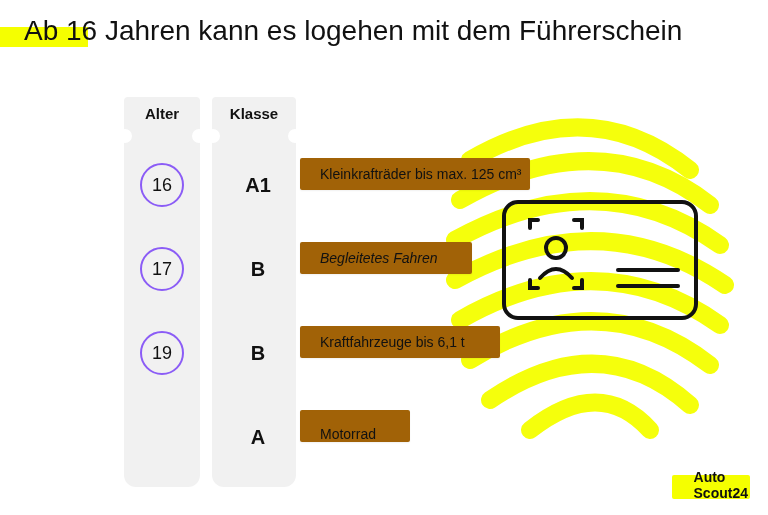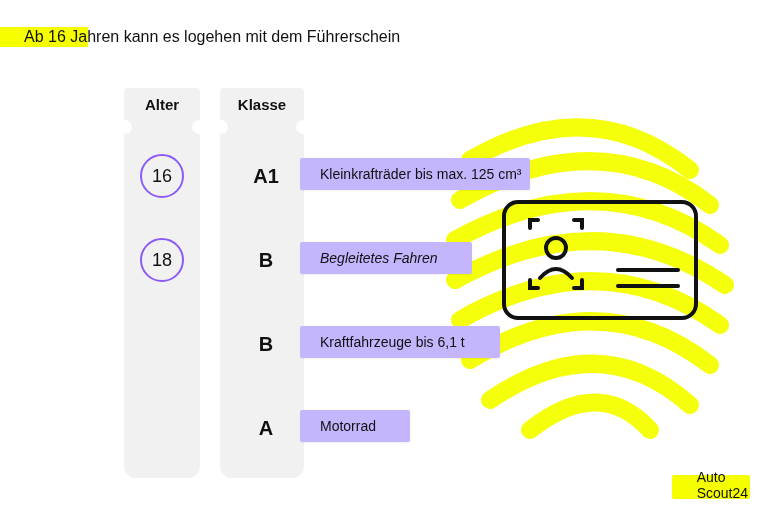--- a/index.html
+++ b/index.html
@@ -7,40 +7,40 @@
     width: 768px;
     height: 515px;
     background: #fff;
     font-family: -apple-system, BlinkMacSystemFont, "Segoe UI", Arial, sans-serif;
     color: #111;
     position: relative;
     overflow: hidden;
   }
   .title {
     position: absolute;
-    top: 28px;
+    top: 15px;
     left: 24px;
-    font-size: 16px;
+    font-size: 28px;
     font-weight: 400;
   }
   .title-hl {
     position: absolute;
     top: 27px;
     left: 0;
     width: 88px;
     height: 20px;
     background: #f5ff00;
     z-index: -1;
   }
   .columns {
     position: absolute;
-    top: 88px;
+    top: 97px;
     left: 124px;
     display: flex;
-    gap: 20px;
+    gap: 12px;
   }
   .col {
     background: #f1f1f1;
     border-radius: 4px 4px 12px 12px;
     position: relative;
     padding-top: 40px;
   }
   .col-age { width: 76px; height: 390px; }
   .col-class { width: 84px; height: 390px; }
   .col-header {
@@ -92,55 +92,55 @@
     display: flex;
     align-items: center;
     justify-content: center;
     font-size: 20px;
     font-weight: 700;
     padding-left: 8px;
   }
   .desc-strip {
     position: absolute;
     left: 300px;
-    background: #c4b5fd;
+    background: #a16207;
     height: 32px;
     display: flex;
     align-items: center;
     padding: 0 14px 0 20px;
     font-size: 14px;
     border-radius: 2px;
     box-shadow: 0 1px 2px rgba(0,0,0,0.06);
     white-space: nowrap;
   }
   .desc-0 { top: 158px; width: 230px; }
   .desc-1 { top: 242px; width: 172px; font-style: italic; }
   .desc-2 { top: 326px; width: 200px; }
-  .desc-3 { top: 410px; width: 110px; }
+  .desc-3 { top: 410px; width: 110px; align-items: flex-end; }
   .scribble {
     position: absolute;
     top: 110px;
     left: 430px;
     width: 310px;
     height: 330px;
     z-index: -2;
   }
   .card-icon {
     position: absolute;
     top: 198px;
     left: 500px;
     width: 200px;
     height: 124px;
   }
   .logo {
     position: absolute;
     bottom: 14px;
     right: 20px;
     font-size: 14px;
-    font-weight: 400;
+    font-weight: 700;
     line-height: 1.1;
     text-align: left;
   }
   .logo-hl {
     position: absolute;
     bottom: 16px;
     right: 18px;
     width: 78px;
     height: 24px;
     background: #f5ff00;
@@ -166,21 +166,22 @@
 
 <div class="title-hl"></div>
 <h1 class="title">Ab 16 Jahren kann es logehen mit dem Führerschein</h1>
 
 <div class="columns">
   <div class="col col-age">
     <div class="top-notch"></div>
     <div class="col-header">Alter</div>
     <div class="rows">
       <div class="age-badge">16</div>
-      <div class="age-badge">18</div>
+      <div class="age-badge">17</div>
+      <div class="age-badge">19</div>
     </div>
   </div>
   <div class="col col-class">
     <div class="top-notch"></div>
     <div class="col-header">Klasse</div>
     <div class="rows">
       <div class="class-badge">A1</div>
       <div class="class-badge">B</div>
       <div class="class-badge">B</div>
       <div class="class-badge">A</div>

